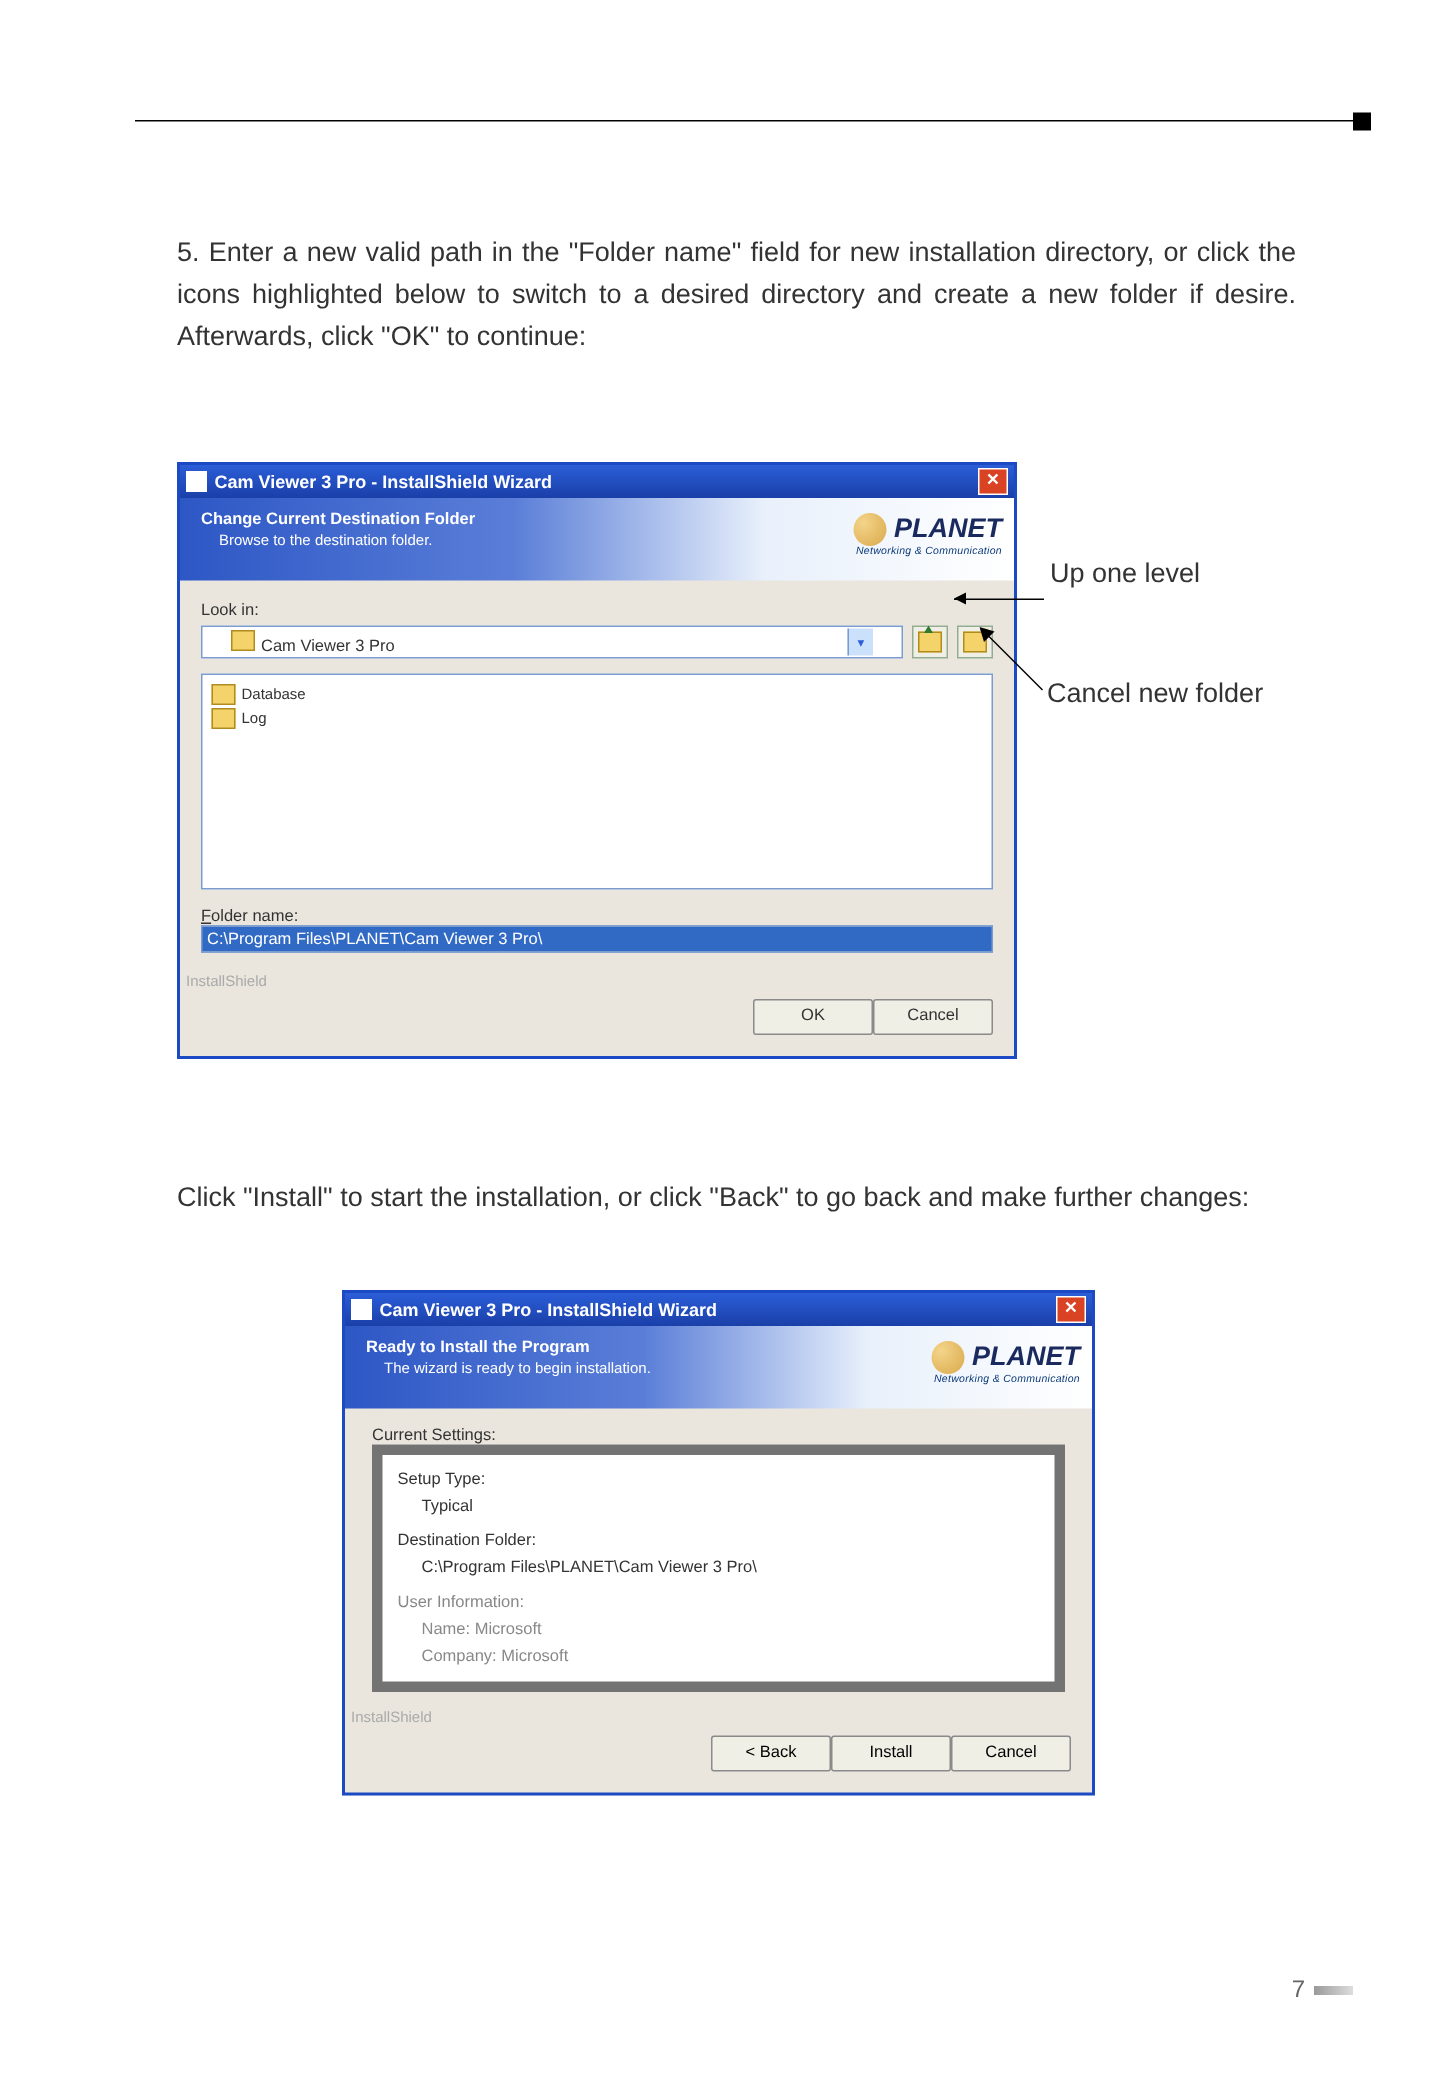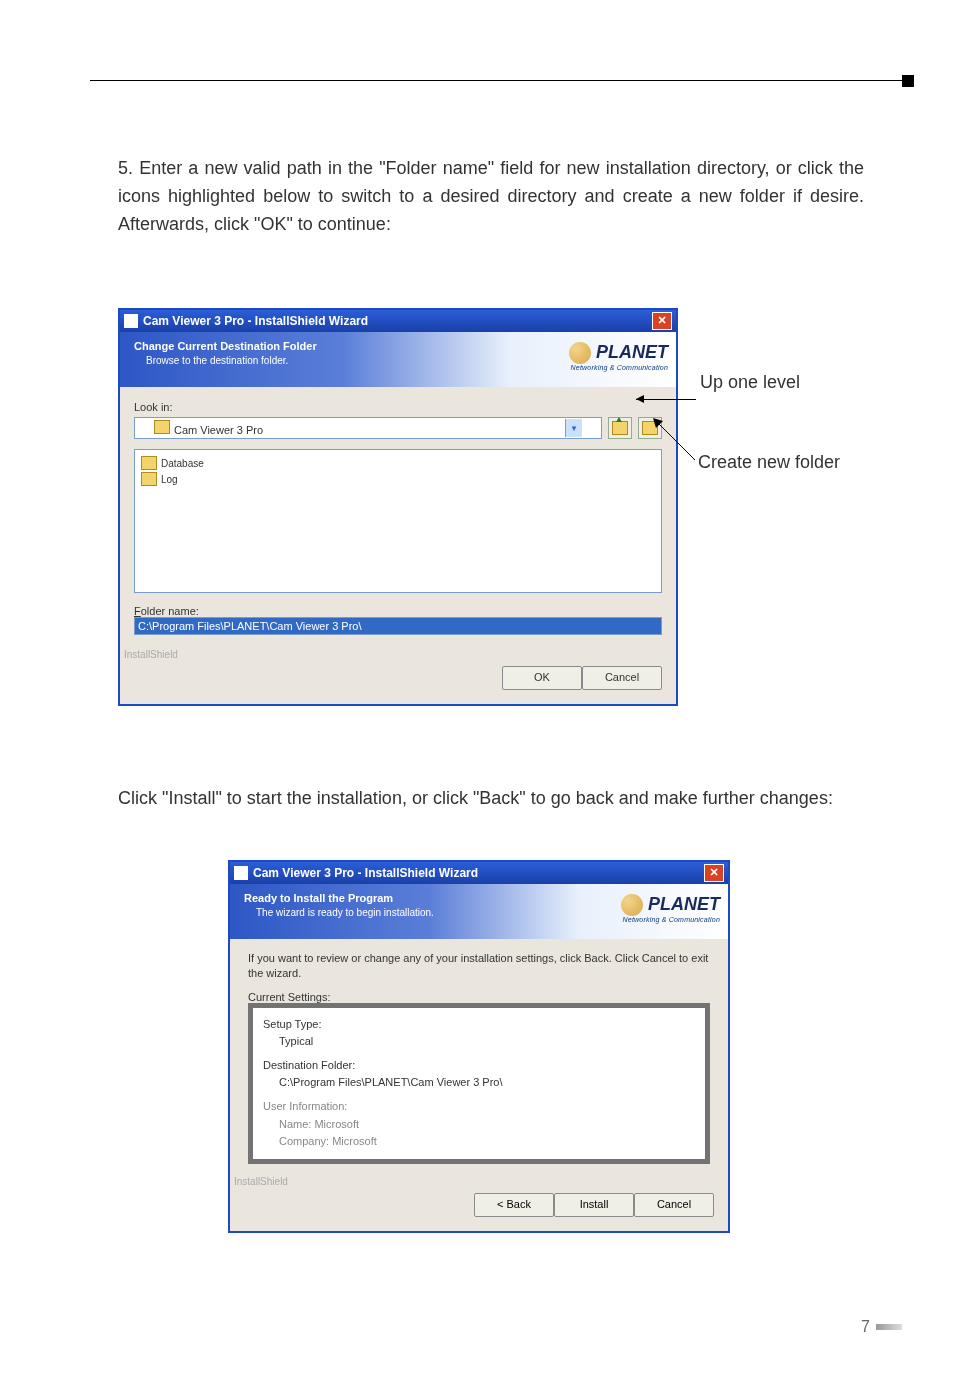--- a/index.html
+++ b/index.html
@@ -270,21 +270,21 @@
     background: #eae6de;
     font-size: 11px;
   }
   .dlg2-body {
     padding: 12px 18px 4px 18px;
     font-size:11px;
     color:#333;
   }
   .dlg2-body .info { margin-bottom:10px; line-height:1.35; color:#333;}
   .settings-box {
-    border:5px solid #737373;
+    border:7px solid #737373;
     background:#fff;
     padding:8px 10px;
     font-size:11px;
     line-height:1.6;
   }
   .settings-box .hdr { color:#333; }
   .settings-box .sub { margin-left:16px; color:#333; }
   .settings-box .grey { color:#888; }
   .settings-box .subgrey { margin-left:16px; color:#888; }
 
@@ -367,21 +367,21 @@
     </div>
   </div>
 
   <div class="arrow-up"></div>
   <div class="annot annot-up">Up one level</div>
 
   <svg class="arrow-new-svg" width="50" height="50">
     <line x1="2" y1="2" x2="42" y2="42" stroke="#000" stroke-width="1"></line>
     <polygon points="0,0 10,3 3,10" fill="#000"></polygon>
   </svg>
-  <div class="annot annot-new">Create new folder</div>
+  <div class="annot annot-new">Cancel new folder</div>
 
   <div class="body-text clickinstall">Click "Install" to start the installation, or click "Back" to go back and make further changes:</div>
 
   <div class="dialog2-wrap">
     <div class="dialog2">
       <div class="titlebar">
         <span class="left">
           <span class="titlebar-icon"></span>
           <span>Cam Viewer 3 Pro - InstallShield Wizard</span>
         </span>
@@ -390,21 +390,20 @@
       <div class="banner">
         <div class="btitle">Ready to Install the Program</div>
         <div class="bsub">The wizard is ready to begin installation.</div>
         <div class="planet-logo">
           <span class="globe"></span>
           <span>PLANET</span>
           <span class="tag">Networking &amp; Communication</span>
         </div>
       </div>
       <div class="dlg2-body">
-        <div class="info">If you want to review or change any of your installation settings, click Back. Click Cancel to exit the wizard.</div>
         <div>Current Settings:</div>
         <div class="settings-box">
           <div class="hdr">Setup Type:</div>
           <div class="sub">Typical</div>
           <div class="hdr" style="margin-top:6px;">Destination Folder:</div>
           <div class="sub">C:\Program Files\PLANET\Cam Viewer 3 Pro\</div>
           <div class="grey" style="margin-top:6px;">User Information:</div>
           <div class="subgrey">Name: Microsoft</div>
           <div class="subgrey">Company: Microsoft</div>
         </div>

